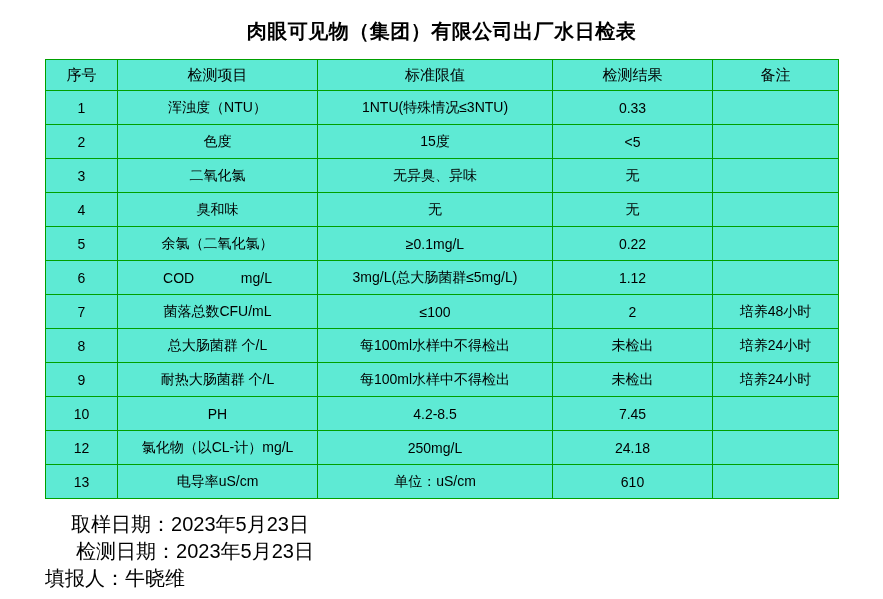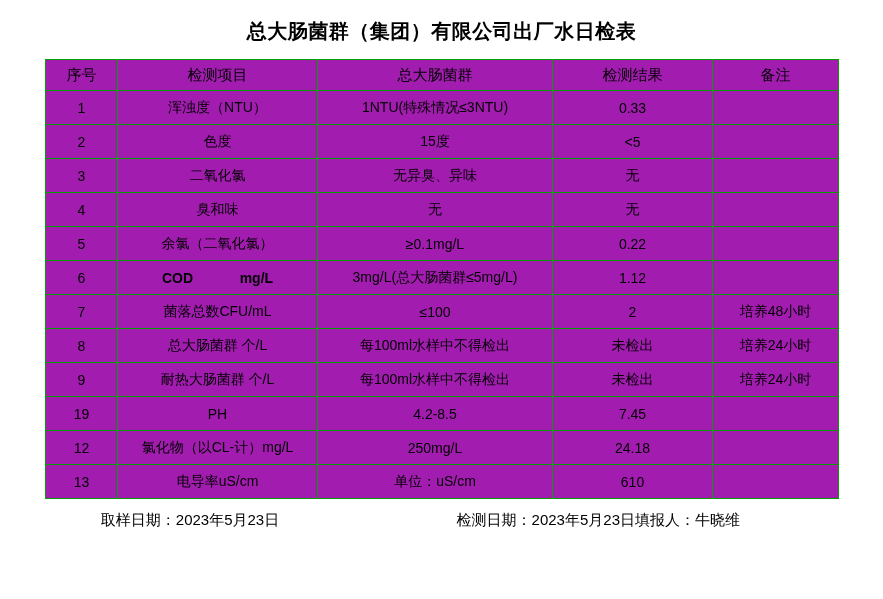--- a/index.html
+++ b/index.html
@@ -29,21 +29,21 @@
     padding-bottom: 14px;
     font-family: "Liberation Serif", serif;
   }
   .table-wrap {
     padding: 0 45px;
   }
   table.report {
     border-collapse: collapse;
     width: 793px;
     table-layout: fixed;
-    background: #a21caf;
+    background: #5eead4;
   }
   table.report td, table.report th {
     border: 1px solid #00a000;
     height: 33px;
     text-align: center;
     vertical-align: middle;
     font-size: 14px;
     font-weight: normal;
     padding: 0 2px;
     font-family: "Liberation Sans", sans-serif;
@@ -59,47 +59,48 @@
   .col-limit   { width: 235px; }
   .col-result  { width: 160px; }
   .col-remark  { width: 126px; }
 
   .cell-cjk { font-family: "Liberation Sans", sans-serif; }
   .num { font-family: "Liberation Serif", serif; font-size: 14px; }
   .mixed { font-size: 14px; }
   .footer {
     display: flex;
     padding: 12px 45px 0 45px;
-    font-size: 15px;
+    font-size: 20px;
+    flex-direction: column;
   }
   .footer .f1 { width: 290px; text-align: center; }
-  .footer .f2 { width: 300px; text-align: right; }
+  .footer .f2 { width: 300px; text-align: center; }
   .footer .f3 { width: 203px; text-align: left; }
 </style>
 </head>
 <body>
 
 <div class="page">
 
-  <div class="title">总大肠菌群（集团）有限公司出厂水日检表</div>
+  <div class="title">肉眼可见物（集团）有限公司出厂水日检表</div>
 
   <div class="table-wrap">
     <table class="report">
       <colgroup>
         <col class="col-no">
         <col class="col-item">
         <col class="col-limit">
         <col class="col-result">
         <col class="col-remark">
       </colgroup>
       <thead>
         <tr>
           <td>序号</td>
           <td>检测项目</td>
-          <td>总大肠菌群</td>
+          <td>标准限值</td>
           <td>检测结果</td>
           <td>备注</td>
         </tr>
       </thead>
       <tbody>
         <tr>
           <td class="num">1</td>
           <td class="cell-cjk">浑浊度（NTU）</td>
           <td class="mixed">1NTU(特殊情况≤3NTU)</td>
           <td class="num">0.33</td>
@@ -128,21 +129,21 @@
         </tr>
         <tr>
           <td class="num">5</td>
           <td class="cell-cjk">余氯（二氧化氯）</td>
           <td class="mixed">≥0.1mg/L</td>
           <td class="num">0.22</td>
           <td class="cell-cjk"></td>
         </tr>
         <tr>
           <td class="num">6</td>
-          <td class="mixed" style="white-space:pre;font-weight:bold;">COD            mg/L</td>
+          <td class="mixed" style="white-space:pre;">COD            mg/L</td>
           <td class="mixed">3mg/L(总大肠菌群≤5mg/L)</td>
           <td class="num">1.12</td>
           <td class="cell-cjk"></td>
         </tr>
         <tr>
           <td class="num">7</td>
           <td class="mixed">菌落总数CFU/mL</td>
           <td class="mixed">≤100</td>
           <td class="num">2</td>
           <td class="cell-cjk">培养48小时</td>
@@ -155,21 +156,21 @@
           <td class="cell-cjk">培养24小时</td>
         </tr>
         <tr>
           <td class="num">9</td>
           <td class="mixed">耐热大肠菌群 个/L</td>
           <td class="mixed">每100ml水样中不得检出</td>
           <td class="cell-cjk">未检出</td>
           <td class="cell-cjk">培养24小时</td>
         </tr>
         <tr>
-          <td class="num">19</td>
+          <td class="num">10</td>
           <td class="mixed">PH</td>
           <td class="num">4.2-8.5</td>
           <td class="num">7.45</td>
           <td class="cell-cjk"></td>
         </tr>
         <tr>
           <td class="num">12</td>
           <td class="mixed">氯化物（以CL-计）mg/L</td>
           <td class="mixed">250mg/L</td>
           <td class="num">24.18</td>

